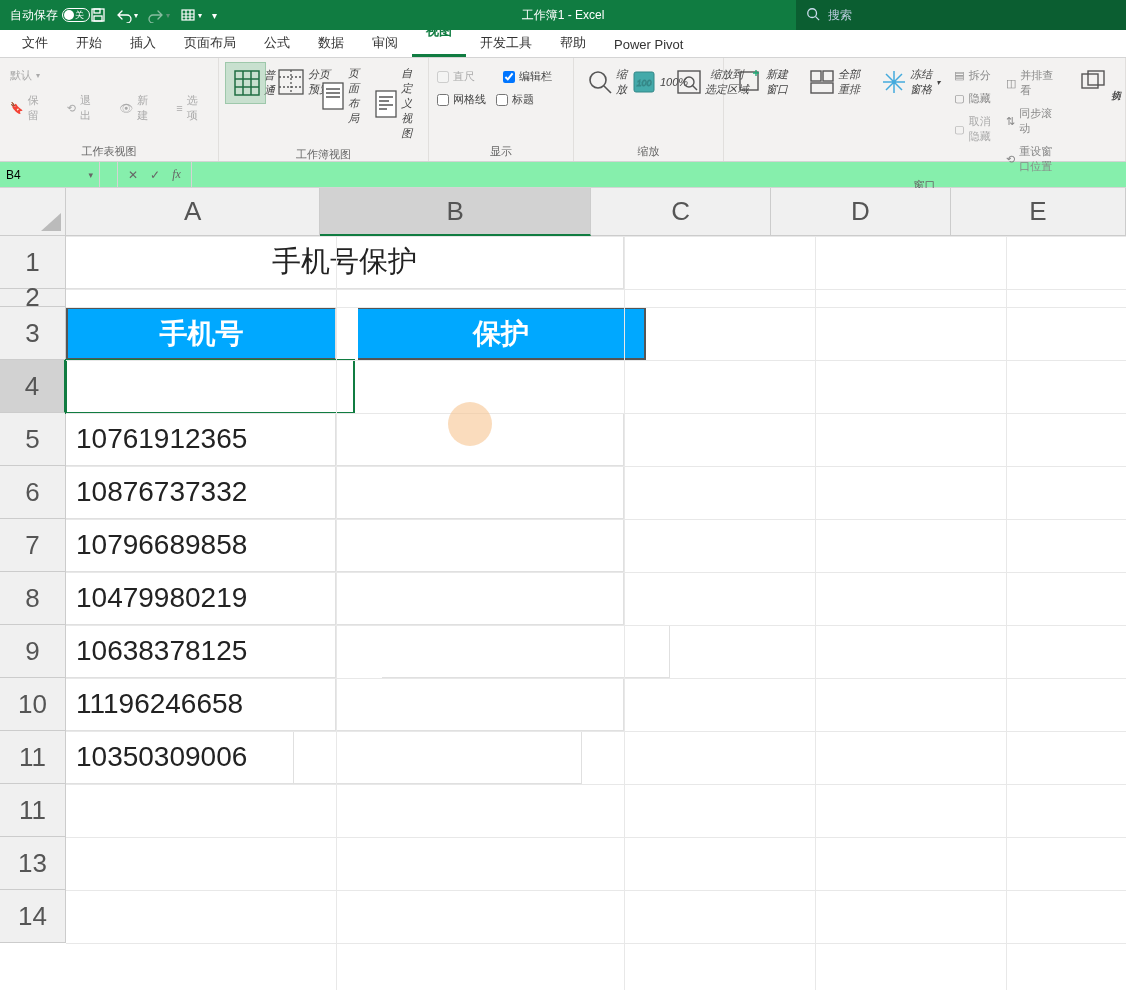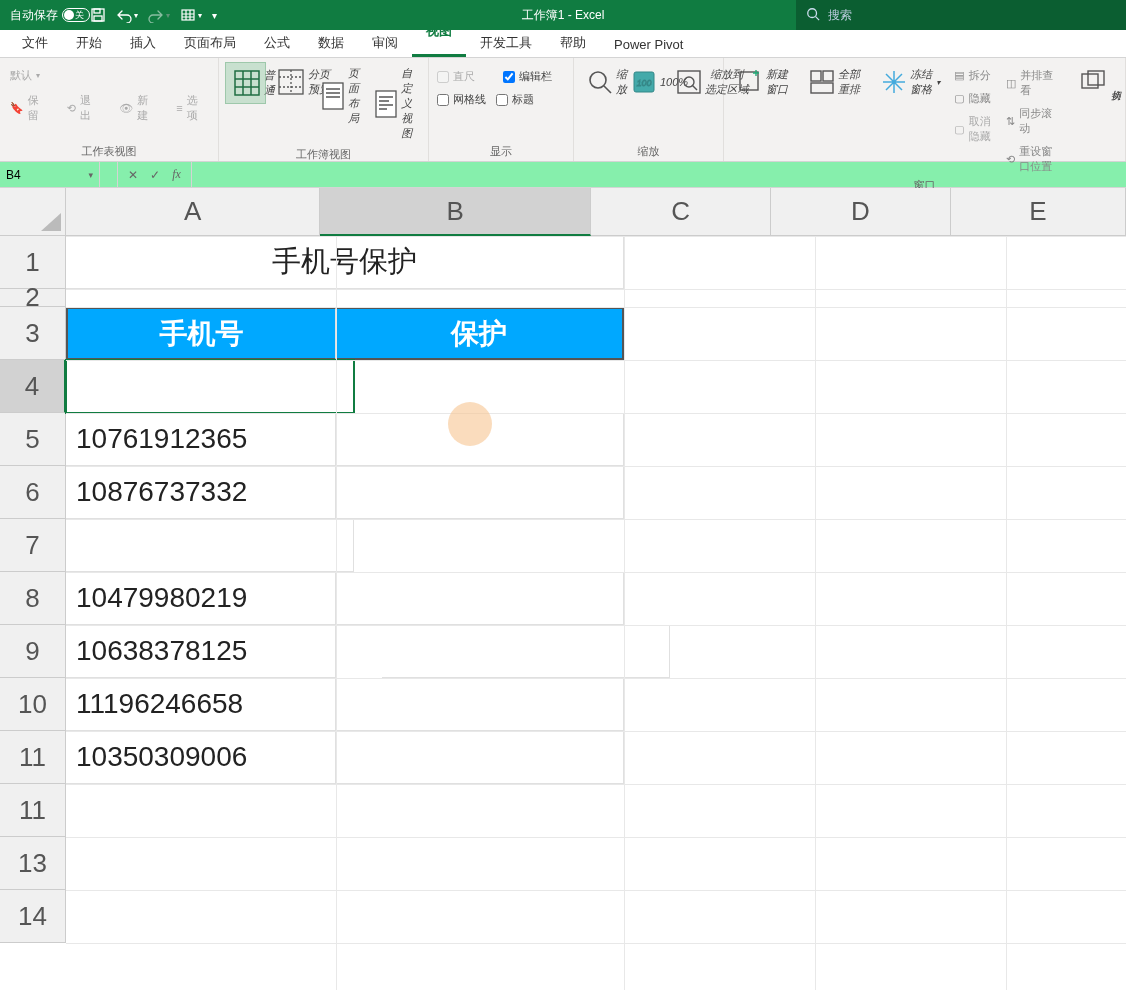--- a/index.html
+++ b/index.html
@@ -372,52 +372,53 @@
       <div class="rh">8</div>
       <div class="rh">9</div>
       <div class="rh">10</div>
       <div class="rh">11</div>
       <div class="rh">11</div>
       <div class="rh">13</div>
       <div class="rh">14</div>
     </div>
   <div class="cells" id="cells">
     <div class="merged-title">手机号保护</div>
-  <div class="row" style="top: 71px;">
+  <div class="row" style="top: 71px; gap: 22px;">
         <div class="cell thead a" style="width:270px">手机号</div>
         <div class="cell thead b" style="width:288px">保护</div>
       </div>
       <div class="row" style="top: 124px;">
         <div class="cell sel-cell" style="width:288px"></div>
       </div>
       <div class="row" style="top: 177px;">
         <div class="cell" style="width:270px;justify-content:flex-start">10761912365</div>
         <div class="cell" style="width:288px"></div>
       </div>
       <div class="row" style="top: 230px;">
         <div class="cell" style="width:270px;justify-content:flex-start">10876737332</div>
         <div class="cell" style="width:288px"></div>
       </div>
       <div class="row" style="top: 283px;">
+        <div class="cell" style="width:270px;justify-content:flex-start">10796689858</div>
         <div class="cell" style="width:288px"></div>
       </div>
       <div class="row" style="top: 336px;">
         <div class="cell" style="width:270px;justify-content:flex-start">10479980219</div>
         <div class="cell" style="width:288px"></div>
       </div>
       <div class="row" style="top: 389px; gap: 46px;">
         <div class="cell" style="width:270px;justify-content:flex-start">10638378125</div>
         <div class="cell" style="width:288px"></div>
       </div>
       <div class="row" style="top: 442px;">
         <div class="cell" style="width:270px;justify-content:flex-start">11196246658</div>
         <div class="cell" style="width:288px"></div>
       </div>
       <div class="row" style="top: 495px;">
-        <div class="cell" style="width:270px;justify-content:flex-start">10350309006</div>
+        <div class="cell" style="width:228px;justify-content:flex-start">10350309006</div>
         <div class="cell" style="width:288px"></div>
       </div>
       <div style="position: absolute; top: 0px; bottom: 0px; left: 270px; width: 0px; border-right: 1px solid rgb(232, 232, 232); pointer-events: none;"></div>
       <div style="position: absolute; top: 0px; bottom: 0px; left: 558px; width: 0px; border-right: 1px solid rgb(232, 232, 232); pointer-events: none;"></div>
       <div style="position: absolute; top: 0px; bottom: 0px; left: 749px; width: 0px; border-right: 1px solid rgb(232, 232, 232); pointer-events: none;"></div>
       <div style="position: absolute; top: 0px; bottom: 0px; left: 940px; width: 0px; border-right: 1px solid rgb(232, 232, 232); pointer-events: none;"></div>
       <div style="position: absolute; left: 0px; right: 0px; top: 0px; height: 0px; border-top: 1px solid rgb(232, 232, 232); pointer-events: none;"></div>
       <div style="position: absolute; left: 0px; right: 0px; top: 53px; height: 0px; border-top: 1px solid rgb(232, 232, 232); pointer-events: none;"></div>
       <div style="position: absolute; left: 0px; right: 0px; top: 71px; height: 0px; border-top: 1px solid rgb(232, 232, 232); pointer-events: none;"></div>
       <div style="position: absolute; left: 0px; right: 0px; top: 124px; height: 0px; border-top: 1px solid rgb(232, 232, 232); pointer-events: none;"></div>

